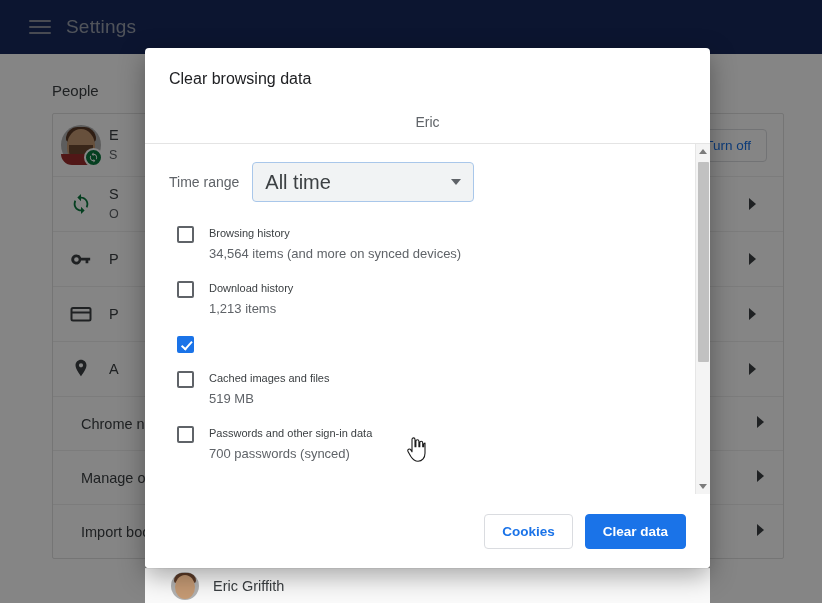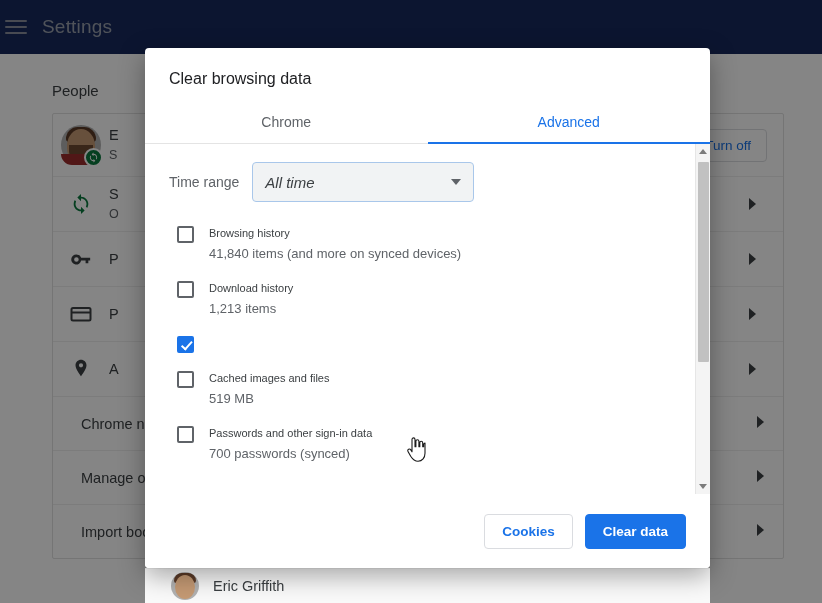--- a/index.html
+++ b/index.html
@@ -9,21 +9,21 @@
     overflow: hidden;
     font-family: "Liberation Sans", sans-serif;
     background: #ffffff;
   }
   #root { position: relative; width: 822px; height: 603px; overflow: hidden; background:#fff; }
 
   
   .bg-page { position:absolute; inset:0; background:#ffffff; }
   .topbar {
     position:absolute; left:0; top:0; width:822px; height:54px;
-    background:#17295c; display:flex; align-items:center; padding-left:4px;
+    background:#17295c; display:flex; align-items:center; padding-left:28px;
   }
   .hamburger { width:24px; height:24px; margin-right:14px; display:flex; flex-direction:column;
     justify-content:center; gap:4px; padding:0 1px; cursor:pointer; }
   .hamburger span { display:block; height:2px; background:#8a8f9e; border-radius:1px; }
   .topbar-title { color:#9aa0ad; font-size:19px; letter-spacing:.2px; }
 
   .content { position:absolute; left:0; top:54px; width:822px; height:549px; background:#fff; }
   .section-title { font-size:15px; color:#3c4043; padding:28px 0 14px 52px; }
   .card {
     margin-left:52px; margin-right:38px; border:1px solid #e0e0e0; border-radius:2px;
@@ -70,21 +70,21 @@
   .tab.active::after { content:""; position:absolute; left:0; right:0; bottom:-1px; height:2px; background:#1a73e8; }
 
   .scrollarea { position:relative; flex:1; overflow:hidden; }
   .scrollinner { padding:18px 24px 0 24px; }
   .timerange { display:flex; align-items:center; gap:13px; margin-bottom:14px; }
   .tr-label { font-size:14px; color:#5f6368; }
   .select {
     position:relative; width:222px; height:40px; border:1px solid #a9c7ea; border-radius:4px;
     background:#f1f3f4; display:flex; align-items:center; padding:0 12px; cursor:pointer;
   }
-  .select .val { font-size:15px; color:#3c4043;font-style:italic; }
+  .select .val { font-size:20px; color:#3c4043; }
   .select .caret { position:absolute; right:12px; width:0; height:0;
      border-left:5.5px solid transparent; border-right:5.5px solid transparent; border-top:6.5px solid #5f6368; }
 
   .items { padding-right:10px; }
   .item { display:flex; align-items:flex-start; padding:7px 0 8px 0; cursor:pointer; }
   .cbwrap { width:40px; min-width:40px; display:flex; justify-content:flex-start; padding-top:3px; padding-left:8px; }
   .cb { width:17px; height:17px; border:2px solid #5f6368; border-radius:2px; background:#fff; position:relative; }
   .cb.checked { background:#1a73e8; border-color:#1a73e8; }
   .cb.checked::after {
     content:""; position:absolute; left:4.5px; top:1px; width:4px; height:8.5px;
@@ -263,22 +263,21 @@
         <div class="f"></div>
       </div>
     <div class="bs-name">Eric Griffith</div>
   </div>
 
   <div class="dialog">
 
     <div class="dlg-title">Clear browsing data</div>
 
     <div class="tabs">
-      <div class="tab">Chrome</div>
-      <div class="tab active">Advanced</div>
+      <div class="tab">Eric</div>
     </div>
 
     <div class="scrollarea">
       <div class="scrollinner">
 
         <div class="timerange">
           <div class="tr-label">Time range</div>
           <div class="select">
             <div class="val">All time</div>
             <div class="caret"></div>
@@ -286,21 +285,21 @@
         </div>
 
         <div class="items">
 
           <div class="item">
             <div class="cbwrap">
               <div class="cb"></div>
             </div>
             <div class="itext">
               <div class="ititle">Browsing history</div>
-              <div class="isub">41,840 items (and more on synced devices)</div>
+              <div class="isub">34,564 items (and more on synced devices)</div>
             </div>
           </div>
 
           <div class="item">
             <div class="cbwrap">
               <div class="cb"></div>
             </div>
             <div class="itext">
               <div class="ititle">Download history</div>
               <div class="isub">1,213 items</div>

